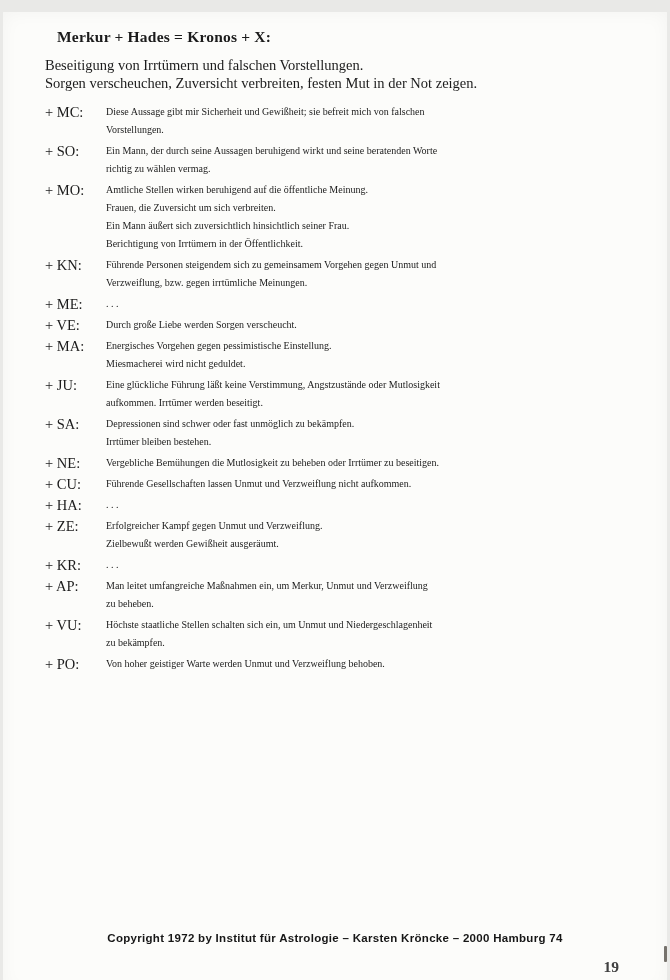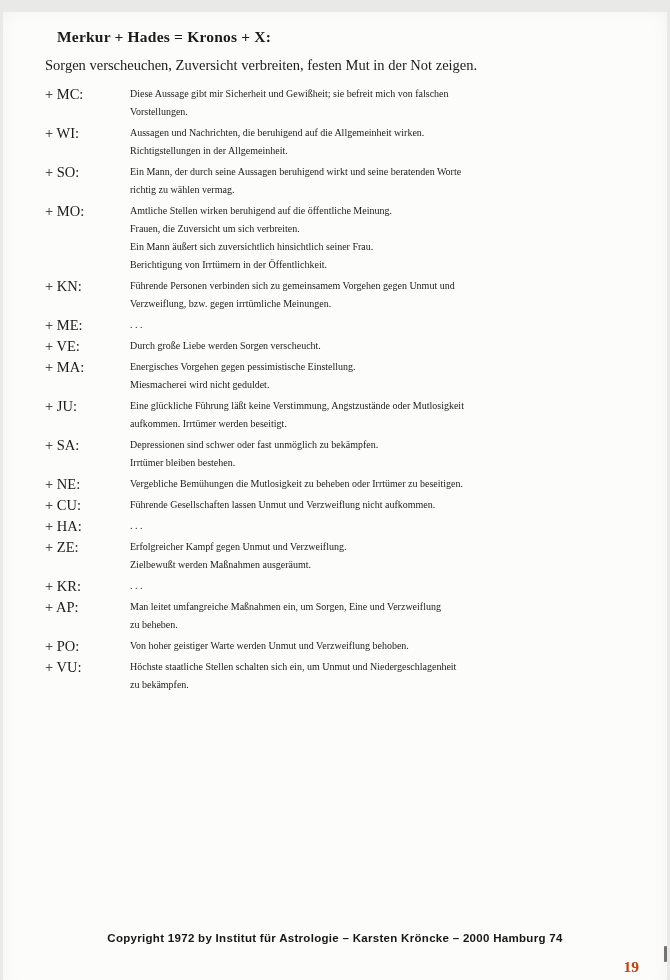--- a/index.html
+++ b/index.html
@@ -27,21 +27,20 @@
   .intro p {
     margin: 0;
     font-size: 14.5px;
     line-height: 18px;
   }
   .entries { margin-top: 11px; }
   .entry {
     display: flex;
     align-items: flex-start;
     margin-bottom: 3px;
-    gap: 24px;
   }
   .entry .label {
     flex: 0 0 61px;
     font-size: 14.5px;
     line-height: 18px;
     white-space: nowrap;
   }
   .entry .text {
     flex: 1;
     font-size: 10px;
@@ -55,74 +54,70 @@
     top: 920px;
     text-align: center;
     font-family: "Liberation Sans", sans-serif;
     font-size: 11.5px;
     font-weight: 700;
     letter-spacing: 0.3px;
     color: #161616;
   }
   .pageno {
     position: absolute;
-    right: 28px;
+    right: 48px;
     top: 946px;
     font-size: 15.5px;
     font-weight: 600;
-    color: #c2410c;
+    color: #404040;
   }
   .artifact {
     position: absolute;
     right: 0;
     top: 934px;
     width: 3px;
     height: 16px;
     background: #55504a;
     border-radius: 1px;
     opacity: 0.8;
   }
 </style>
 </head>
 <body>
 
 <div class="page">
 
   <h1 class="title">Merkur + Hades = Kronos + X:</h1>
 
   <div class="intro">
+    <p>Beseitigung von Irrtümern und falschen Vorstellungen.</p>
     <p>Sorgen verscheuchen, Zuversicht verbreiten, festen Mut in der Not zeigen.</p>
   </div>
 
   <div class="entries">
     <div class="entry">
       <span class="label">+ MC:</span>
       <span class="text">Diese Aussage gibt mir Sicherheit und Gewißheit; sie befreit mich von falschen
 Vorstellungen.</span>
-    </div>
-    <div class="entry">
-      <span class="label">+ WI:</span>
-      <span class="text">Aussagen und Nachrichten, die beruhigend auf die Allgemeinheit wirken.
-Richtigstellungen in der Allgemeinheit.</span>
     </div>
     <div class="entry">
       <span class="label">+ SO:</span>
       <span class="text">Ein Mann, der durch seine Aussagen beruhigend wirkt und seine beratenden Worte
 richtig zu wählen vermag.</span>
     </div>
     <div class="entry">
       <span class="label">+ MO:</span>
       <span class="text">Amtliche Stellen wirken beruhigend auf die öffentliche Meinung.
 Frauen, die Zuversicht um sich verbreiten.
 Ein Mann äußert sich zuversichtlich hinsichtlich seiner Frau.
 Berichtigung von Irrtümern in der Öffentlichkeit.</span>
     </div>
     <div class="entry">
       <span class="label">+ KN:</span>
-      <span class="text">Führende Personen verbinden sich zu gemeinsamem Vorgehen gegen Unmut und
+      <span class="text">Führende Personen steigendem sich zu gemeinsamem Vorgehen gegen Unmut und
 Verzweiflung, bzw. gegen irrtümliche Meinungen.</span>
     </div>
     <div class="entry">
       <span class="label">+ ME:</span>
       <span class="text">. . .</span>
     </div>
     <div class="entry">
       <span class="label">+ VE:</span>
       <span class="text">Durch große Liebe werden Sorgen verscheucht.</span>
     </div>
@@ -149,39 +144,39 @@
       <span class="label">+ CU:</span>
       <span class="text">Führende Gesellschaften lassen Unmut und Verzweiflung nicht aufkommen.</span>
     </div>
     <div class="entry">
       <span class="label">+ HA:</span>
       <span class="text">. . .</span>
     </div>
     <div class="entry">
       <span class="label">+ ZE:</span>
       <span class="text">Erfolgreicher Kampf gegen Unmut und Verzweiflung.
-Zielbewußt werden Maßnahmen ausgeräumt.</span>
+Zielbewußt werden Gewißheit ausgeräumt.</span>
     </div>
     <div class="entry">
       <span class="label">+ KR:</span>
       <span class="text">. . .</span>
     </div>
     <div class="entry">
       <span class="label">+ AP:</span>
-      <span class="text">Man leitet umfangreiche Maßnahmen ein, um Sorgen, Eine und Verzweiflung
+      <span class="text">Man leitet umfangreiche Maßnahmen ein, um Merkur, Unmut und Verzweiflung
 zu beheben.</span>
-    </div>
-    <div class="entry">
-      <span class="label">+ PO:</span>
-      <span class="text">Von hoher geistiger Warte werden Unmut und Verzweiflung behoben.</span>
     </div>
     <div class="entry">
       <span class="label">+ VU:</span>
       <span class="text">Höchste staatliche Stellen schalten sich ein, um Unmut und Niedergeschlagenheit
 zu bekämpfen.</span>
+    </div>
+    <div class="entry">
+      <span class="label">+ PO:</span>
+      <span class="text">Von hoher geistiger Warte werden Unmut und Verzweiflung behoben.</span>
     </div>
   </div>
 
   <div class="footer">Copyright 1972 by Institut für Astrologie – Karsten Kröncke – 2000 Hamburg 74</div>
   <div class="pageno">19</div>
   <div class="artifact"></div>
 
 </div>
 
 </body></html>

